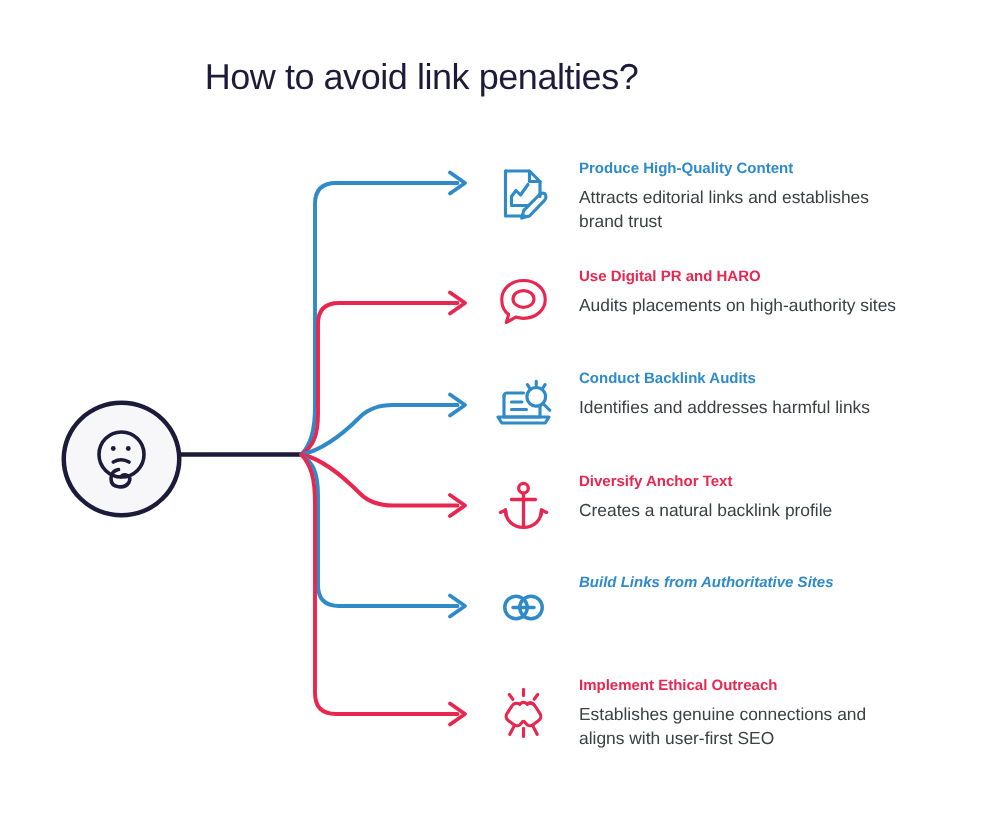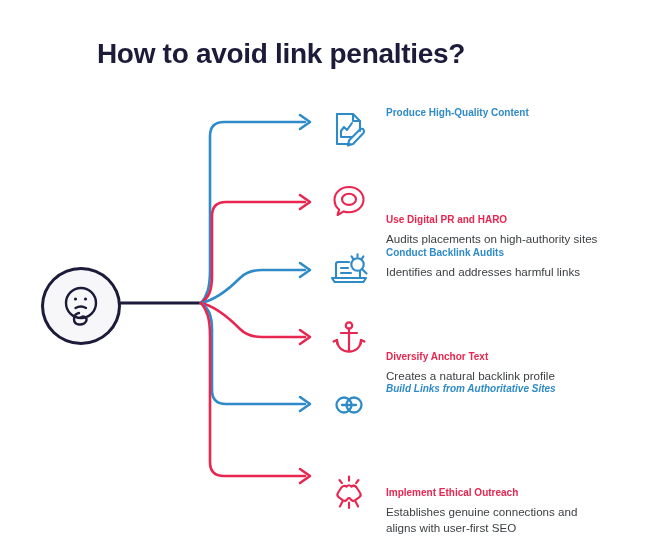--- a/index.html
+++ b/index.html
@@ -8,21 +8,21 @@
     background:#ffffff;
     font-family:"Liberation Sans", sans-serif;
     overflow:hidden;
   }
   #canvas { position:relative; width:654px; height:552px; background:#fff; }
 
   
   .title {
     position:absolute; top:38px; left:0; width:562px;
     text-align:center;
-    font-size:28px; font-weight:700; letter-spacing:-0.3px;
+    font-size:24px; font-weight:400; letter-spacing:-0.3px;
     color:#1c1b3a;
   }
 
   
   .wires { position:absolute; top:0; left:0; width:654px; height:552px; }
 
   
   .hub {
     position:absolute; left:41px; top:267px;
     width:80px; height:78px;
@@ -41,21 +41,21 @@
   .item .texts { margin-left:14px; padding-top:1px; }
   .item .head {
     font-size:10px; font-weight:700; line-height:1.2;
     margin-bottom:5px; white-space:nowrap;
   }
   .item .desc {
     font-size:11.6px; font-weight:400; line-height:1.38;
     color:#3c4043; max-width:215px;
   }
   .blue .head { color:#2E8BC8; }
-  .red  .head { color:#E8264F;margin-top:35px; }
+  .red  .head { color:#E8264F; }
 
   
   #item-1 { left:326px; top:106px; }
   #item-2 { left:326px; top:178px; }
   #item-3 { left:326px; top:246px; }
   #item-4 { left:326px; top:315px; }
   #item-5 { left:326px; top:382px;font-style:italic; }
   #item-6 { left:326px; top:451px;align-items:center; }
 </style>
 </head>
@@ -109,20 +109,21 @@
         <path d="M8 5 h16 l7 7 v10"></path>
         <path d="M8 5 v30 h13"></path>
         <path d="M24 5 v7 h7"></path>
         <polyline points="12,22 15,18 18,21 23,14"></polyline>
         <path d="M12 22 v6 M12 28 h11"></path>
         <path d="M34 20 a3.2 3.2 0 0 1 0 4.6 L24 35 l-5.2 1.4 1.4-5.2 10.2-10.2 a3.2 3.2 0 0 1 3.6-1z"></path>
       </svg>
     </div>
     <div class="texts">
       <div class="head">Produce High-Quality Content</div>
+      <div class="desc">Attracts editorial links and establishes brand trust</div>
     </div>
   </div>
 
   <div class="item red" id="item-2">
     <div class="icon-box">
       <svg width="40" height="40" viewBox="0 0 40 40" fill="none" stroke="#E8264F" stroke-width="2.1" stroke-linecap="round" stroke-linejoin="round">
         <path d="M20 6 c8.3 0 14.5 5.6 14.5 12.6 c0 7-6.2 12.6-14.5 12.6 c-1.8 0-3.6-.3-5.2-.8 l-6.2 3.6 1.5-5.4 C6.9 26.3 5.5 22.6 5.5 18.6 C5.5 11.6 11.7 6 20 6 z"></path>
         <ellipse cx="20" cy="18.3" rx="7" ry="5.6"></ellipse>
       </svg>
     </div>

